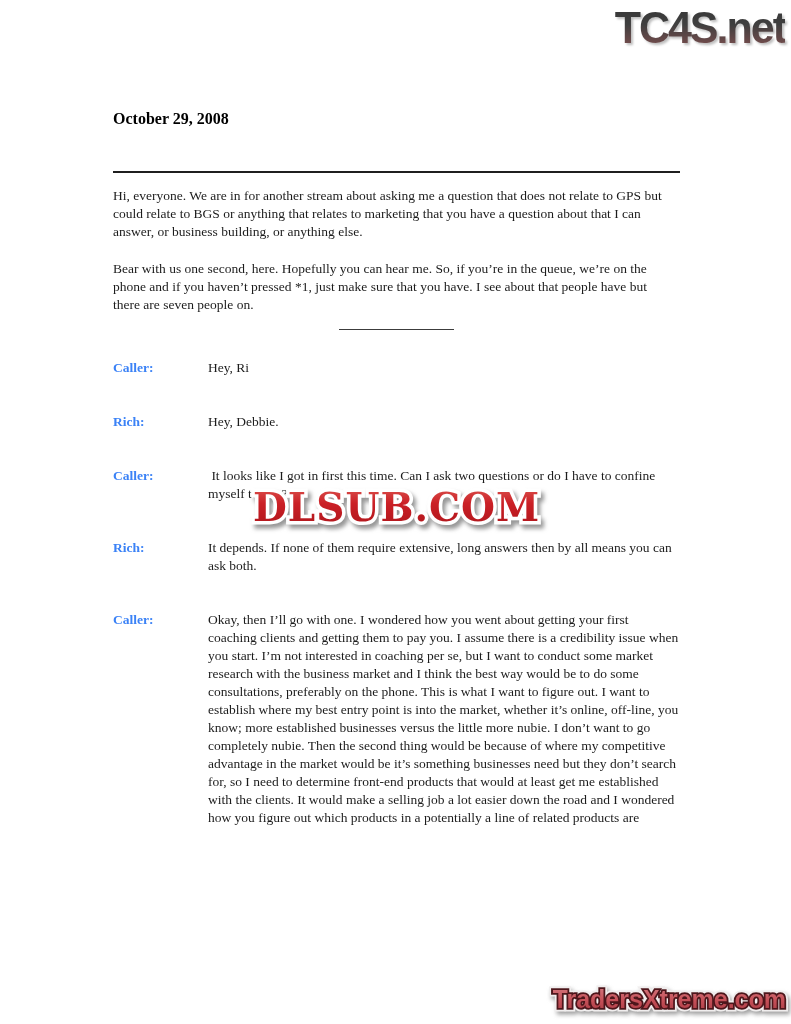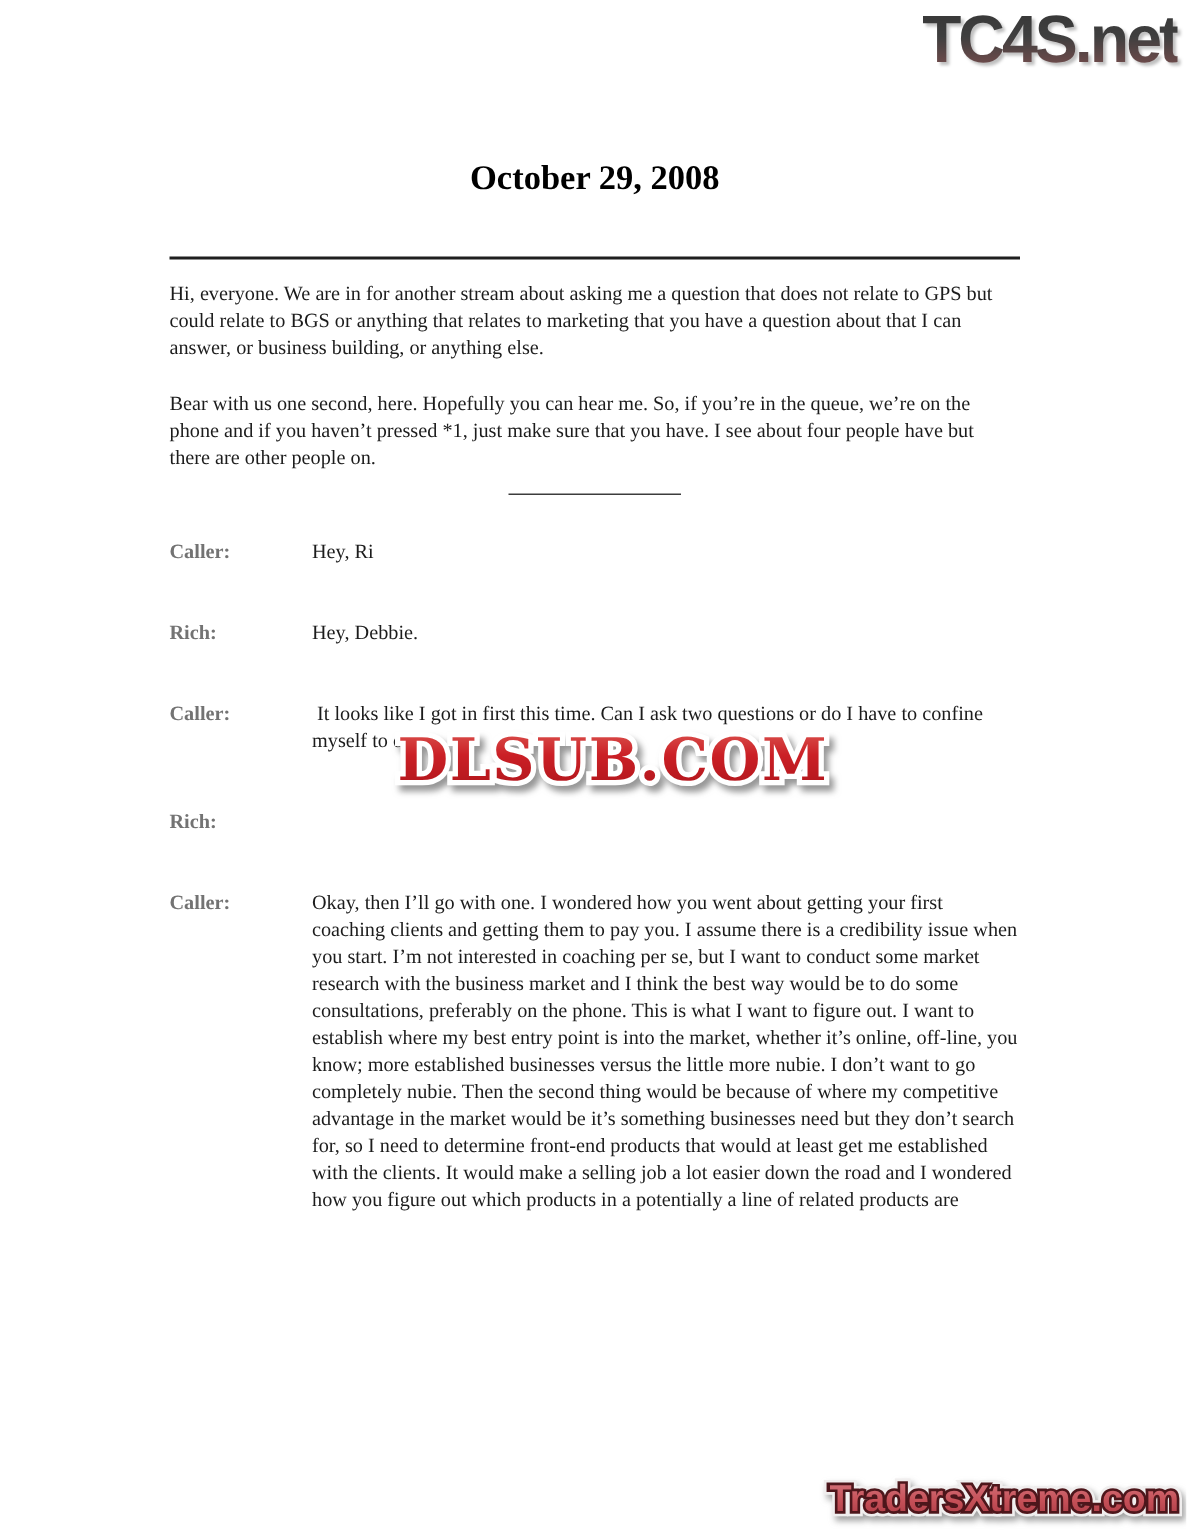--- a/index.html
+++ b/index.html
@@ -24,46 +24,46 @@
     -webkit-background-clip:text;background-clip:text;color:transparent;
     filter:drop-shadow(2px 2px 1px rgba(0,0,0,0.25));
   }
 
   
   .content{
     position:absolute;left:113px;top:103px;width:567px;
     font-size:13.5px;line-height:18px;
   }
   .date{
-    margin:5px 0 0 0;text-align:center;
-    font-size:23px;font-weight:bold;line-height:22px;color:#000;
+    margin:5px 0 0 0;
+    font-size:16px;font-weight:bold;line-height:22px;color:#000;
   }
   .rule{
     height:0;border:none;border-top:2px solid #1f1f1f;
     margin:41px 0 0 0;
   }
   .para{margin:14px 12px 0 0;}
   .para + .para{margin-top:19px;}
   .divider{
     width:115px;height:0;border-top:1.5px solid #3c3c3c;
     margin:15px auto 0 auto;
   }
   .drow{display:flex;margin-top:36px;}
   .drow.first{margin-top:29px;}
-  .speaker{width:95px;flex-shrink:0;font-weight:bold;color:#737373;}
+  .speaker{width:95px;flex-shrink:0;font-weight:bold;color:#3b82f6;}
   .dtext{flex:1;white-space:pre-wrap;}
 
   
   .wm{
     position:absolute;left:253px;top:484px;
     font-family:"DejaVu Serif", serif;
     font-weight:bold;font-size:39px;letter-spacing:1px;
     line-height:46px;white-space:nowrap;
   }
-  .wm-layer{white-space:nowrap;margin-left:12px;}
+  .wm-layer{white-space:nowrap;}
   .wm-outline{
     position:absolute;left:0;top:0;
     color:#ffffff;-webkit-text-stroke:7px #ffffff;
     filter:drop-shadow(3px 4px 2px rgba(125,125,125,0.8));
   }
   .wm-fill{
     position:relative;
     background:linear-gradient(180deg,#dd5a54 0%,#cb2026 42%,#ac141a 100%);
     -webkit-background-clip:text;background-clip:text;color:transparent;
   }
@@ -100,38 +100,39 @@
     <span class="grad">TC4S.net</span>
   </div>
 
   <div class="content">
 
     <h1 class="date">October 29, 2008</h1>
 
     <div class="rule"></div>
 
     <p class="para">Hi, everyone. We are in for another stream about asking me a question that does not relate to GPS but could relate to BGS or anything that relates to marketing that you have a question about that I can answer, or business building, or anything else.</p>
-    <p class="para">Bear with us one second, here. Hopefully you can hear me. So, if you’re in the queue, we’re on the phone and if you haven’t pressed *1, just make sure that you have. I see about four people have but there are other people on.</p>
+    <p class="para">Bear with us one second, here. Hopefully you can hear me. So, if you’re in the queue, we’re on the phone and if you haven’t pressed *1, just make sure that you have. I see about that people have but there are seven people on.</p>
 
     <div class="divider"></div>
 
     <div class="drow first">
       <span class="speaker">Caller:</span>
       <span class="dtext">Hey, Ri</span>
     </div>
     <div class="drow">
       <span class="speaker">Rich:</span>
       <span class="dtext">Hey, Debbie.</span>
     </div>
     <div class="drow">
       <span class="speaker">Caller:</span>
       <span class="dtext"> It looks like I got in first this time. Can I ask two questions or do I have to confine myself to one?</span>
     </div>
     <div class="drow">
       <span class="speaker">Rich:</span>
+      <span class="dtext">It depends. If none of them require extensive, long answers then by all means you can ask both.</span>
     </div>
     <div class="drow">
       <span class="speaker">Caller:</span>
       <span class="dtext">Okay, then I’ll go with one. I wondered how you went about getting your first coaching clients and getting them to pay you. I assume there is a credibility issue when you start. I’m not interested in coaching per se, but I want to conduct some market research with the business market and I think the best way would be to do some consultations, preferably on the phone. This is what I want to figure out. I want to establish where my best entry point is into the market, whether it’s online, off-line, you know; more established businesses versus the little more nubie. I don’t want to go completely nubie. Then the second thing would be because of where my competitive advantage in the market would be it’s something businesses need but they don’t search for, so I need to determine front-end products that would at least get me established with the clients. It would make a selling job a lot easier down the road and I wondered how you figure out which products in a potentially a line of related products are</span>
     </div>
 
   </div>
 
   <div class="wm">
     <span class="wm-layer wm-outline">DLSUB.COM</span>

